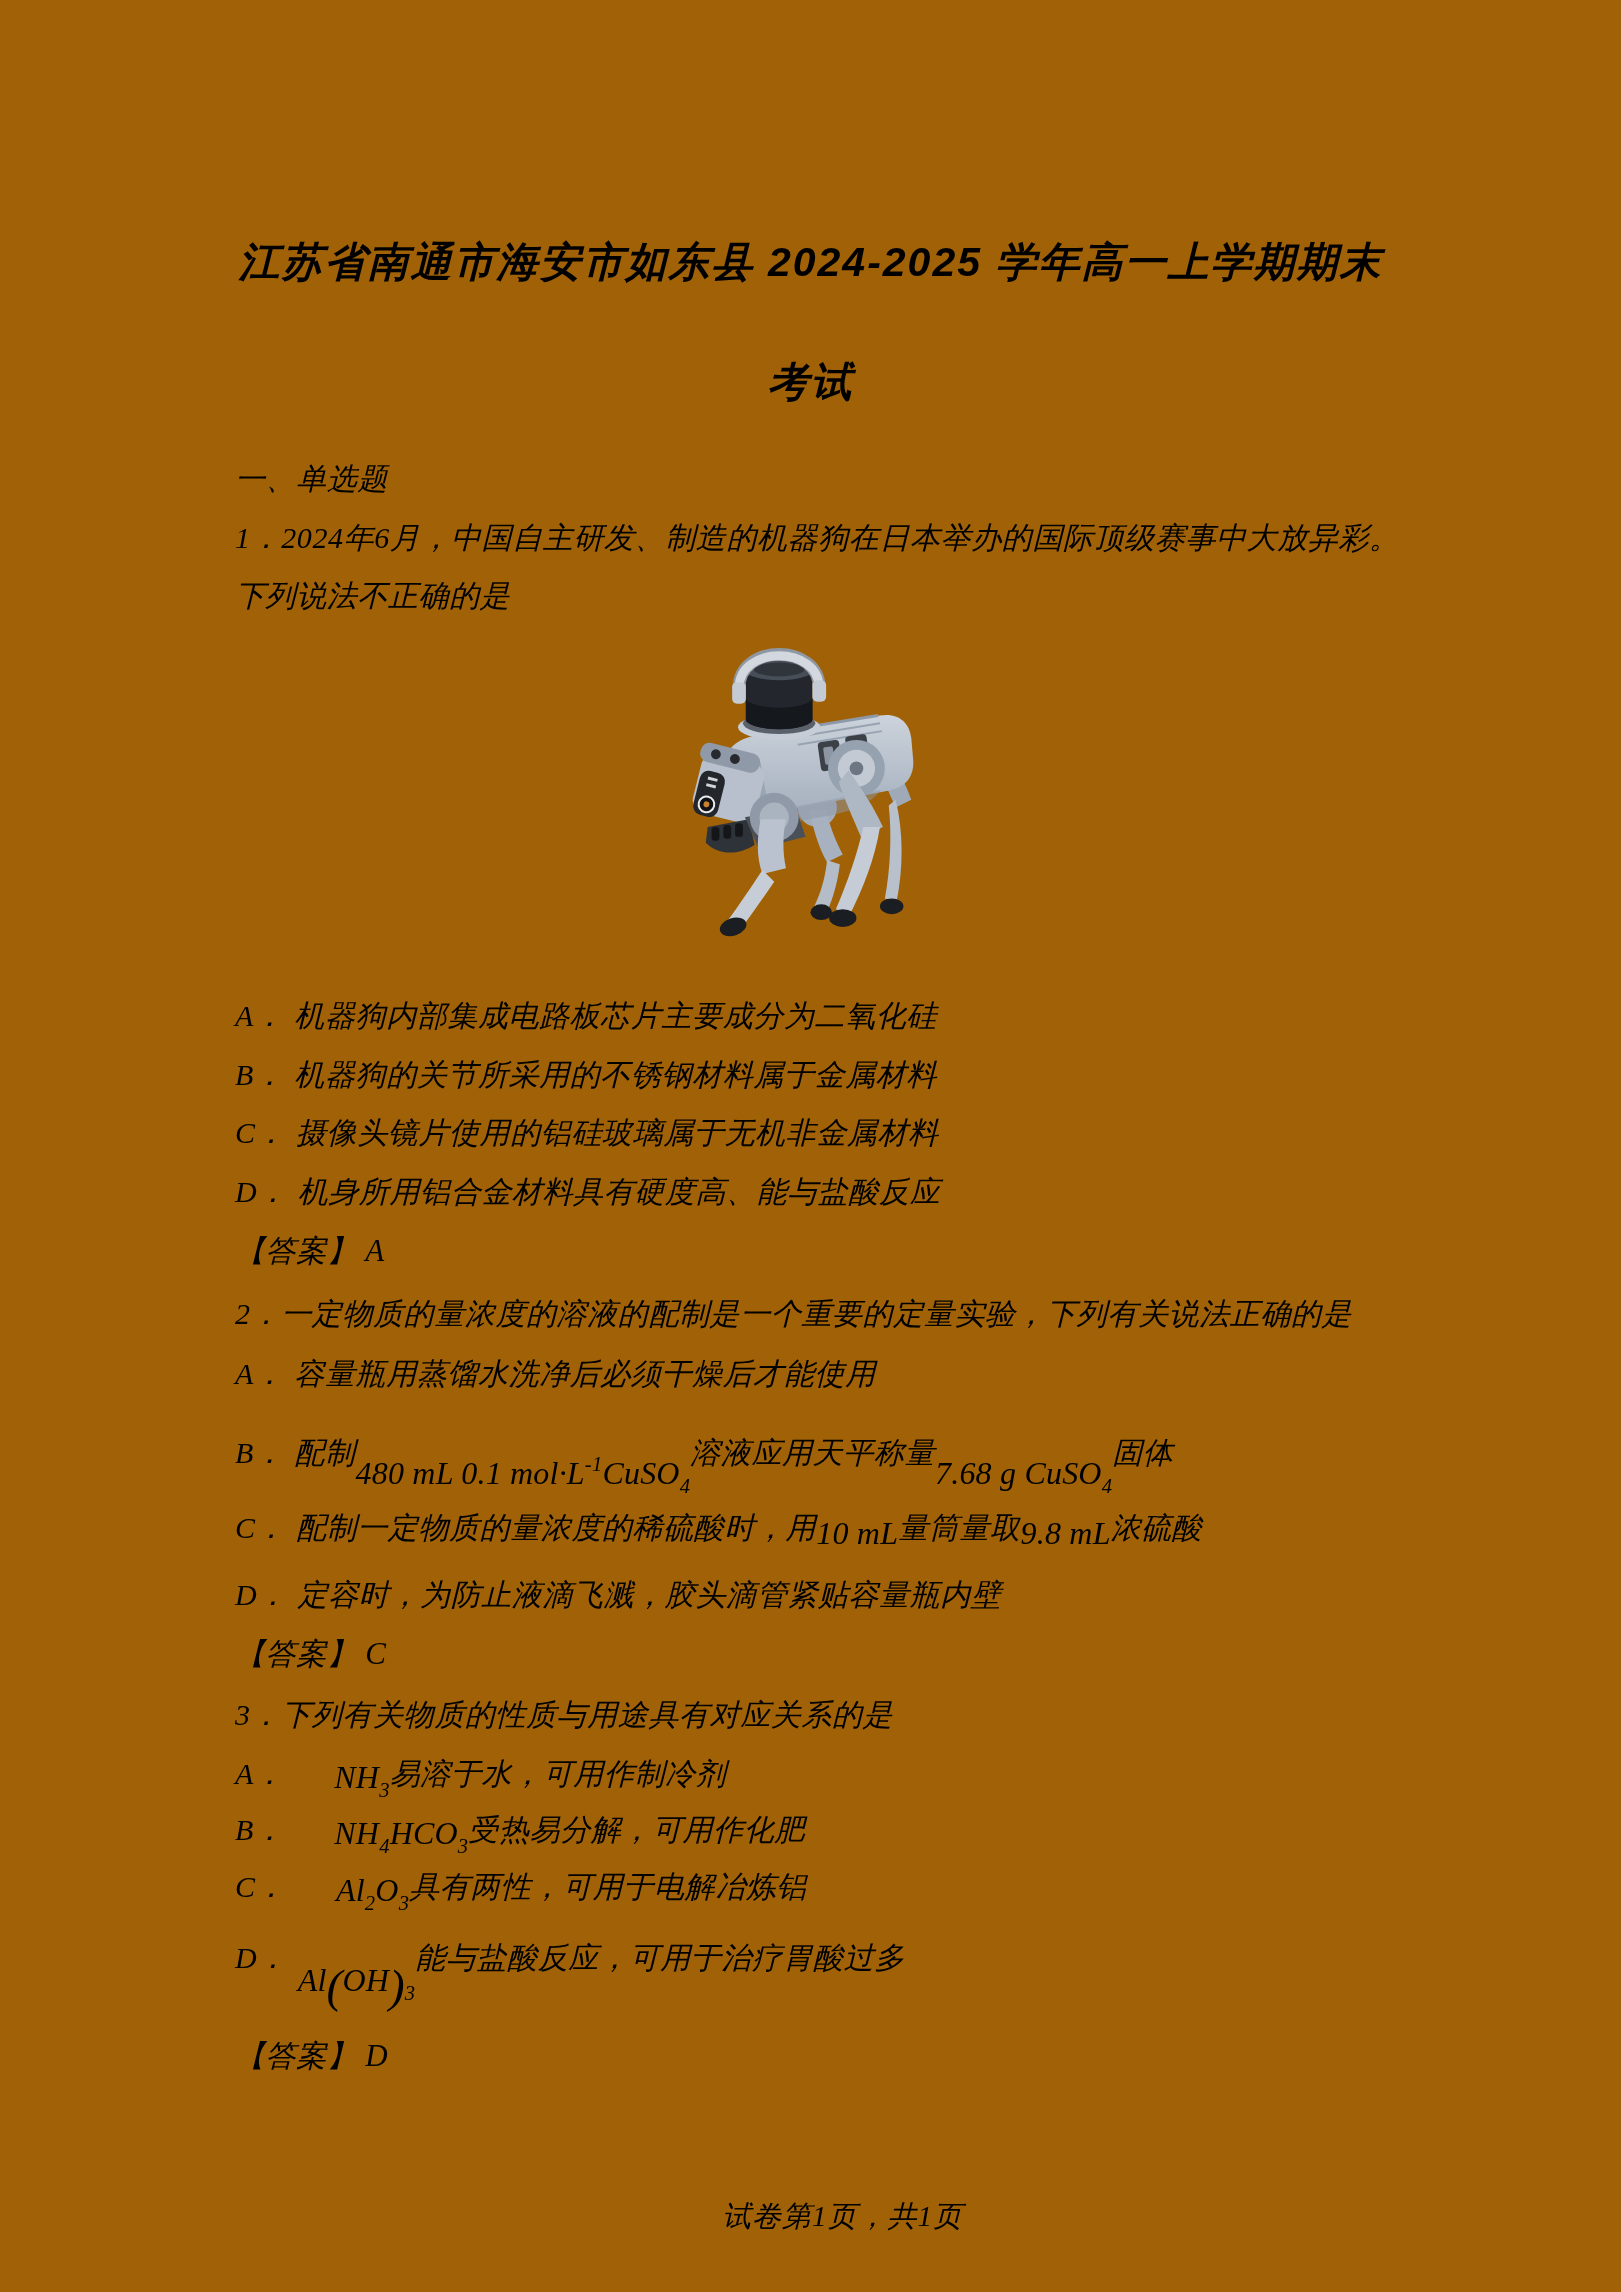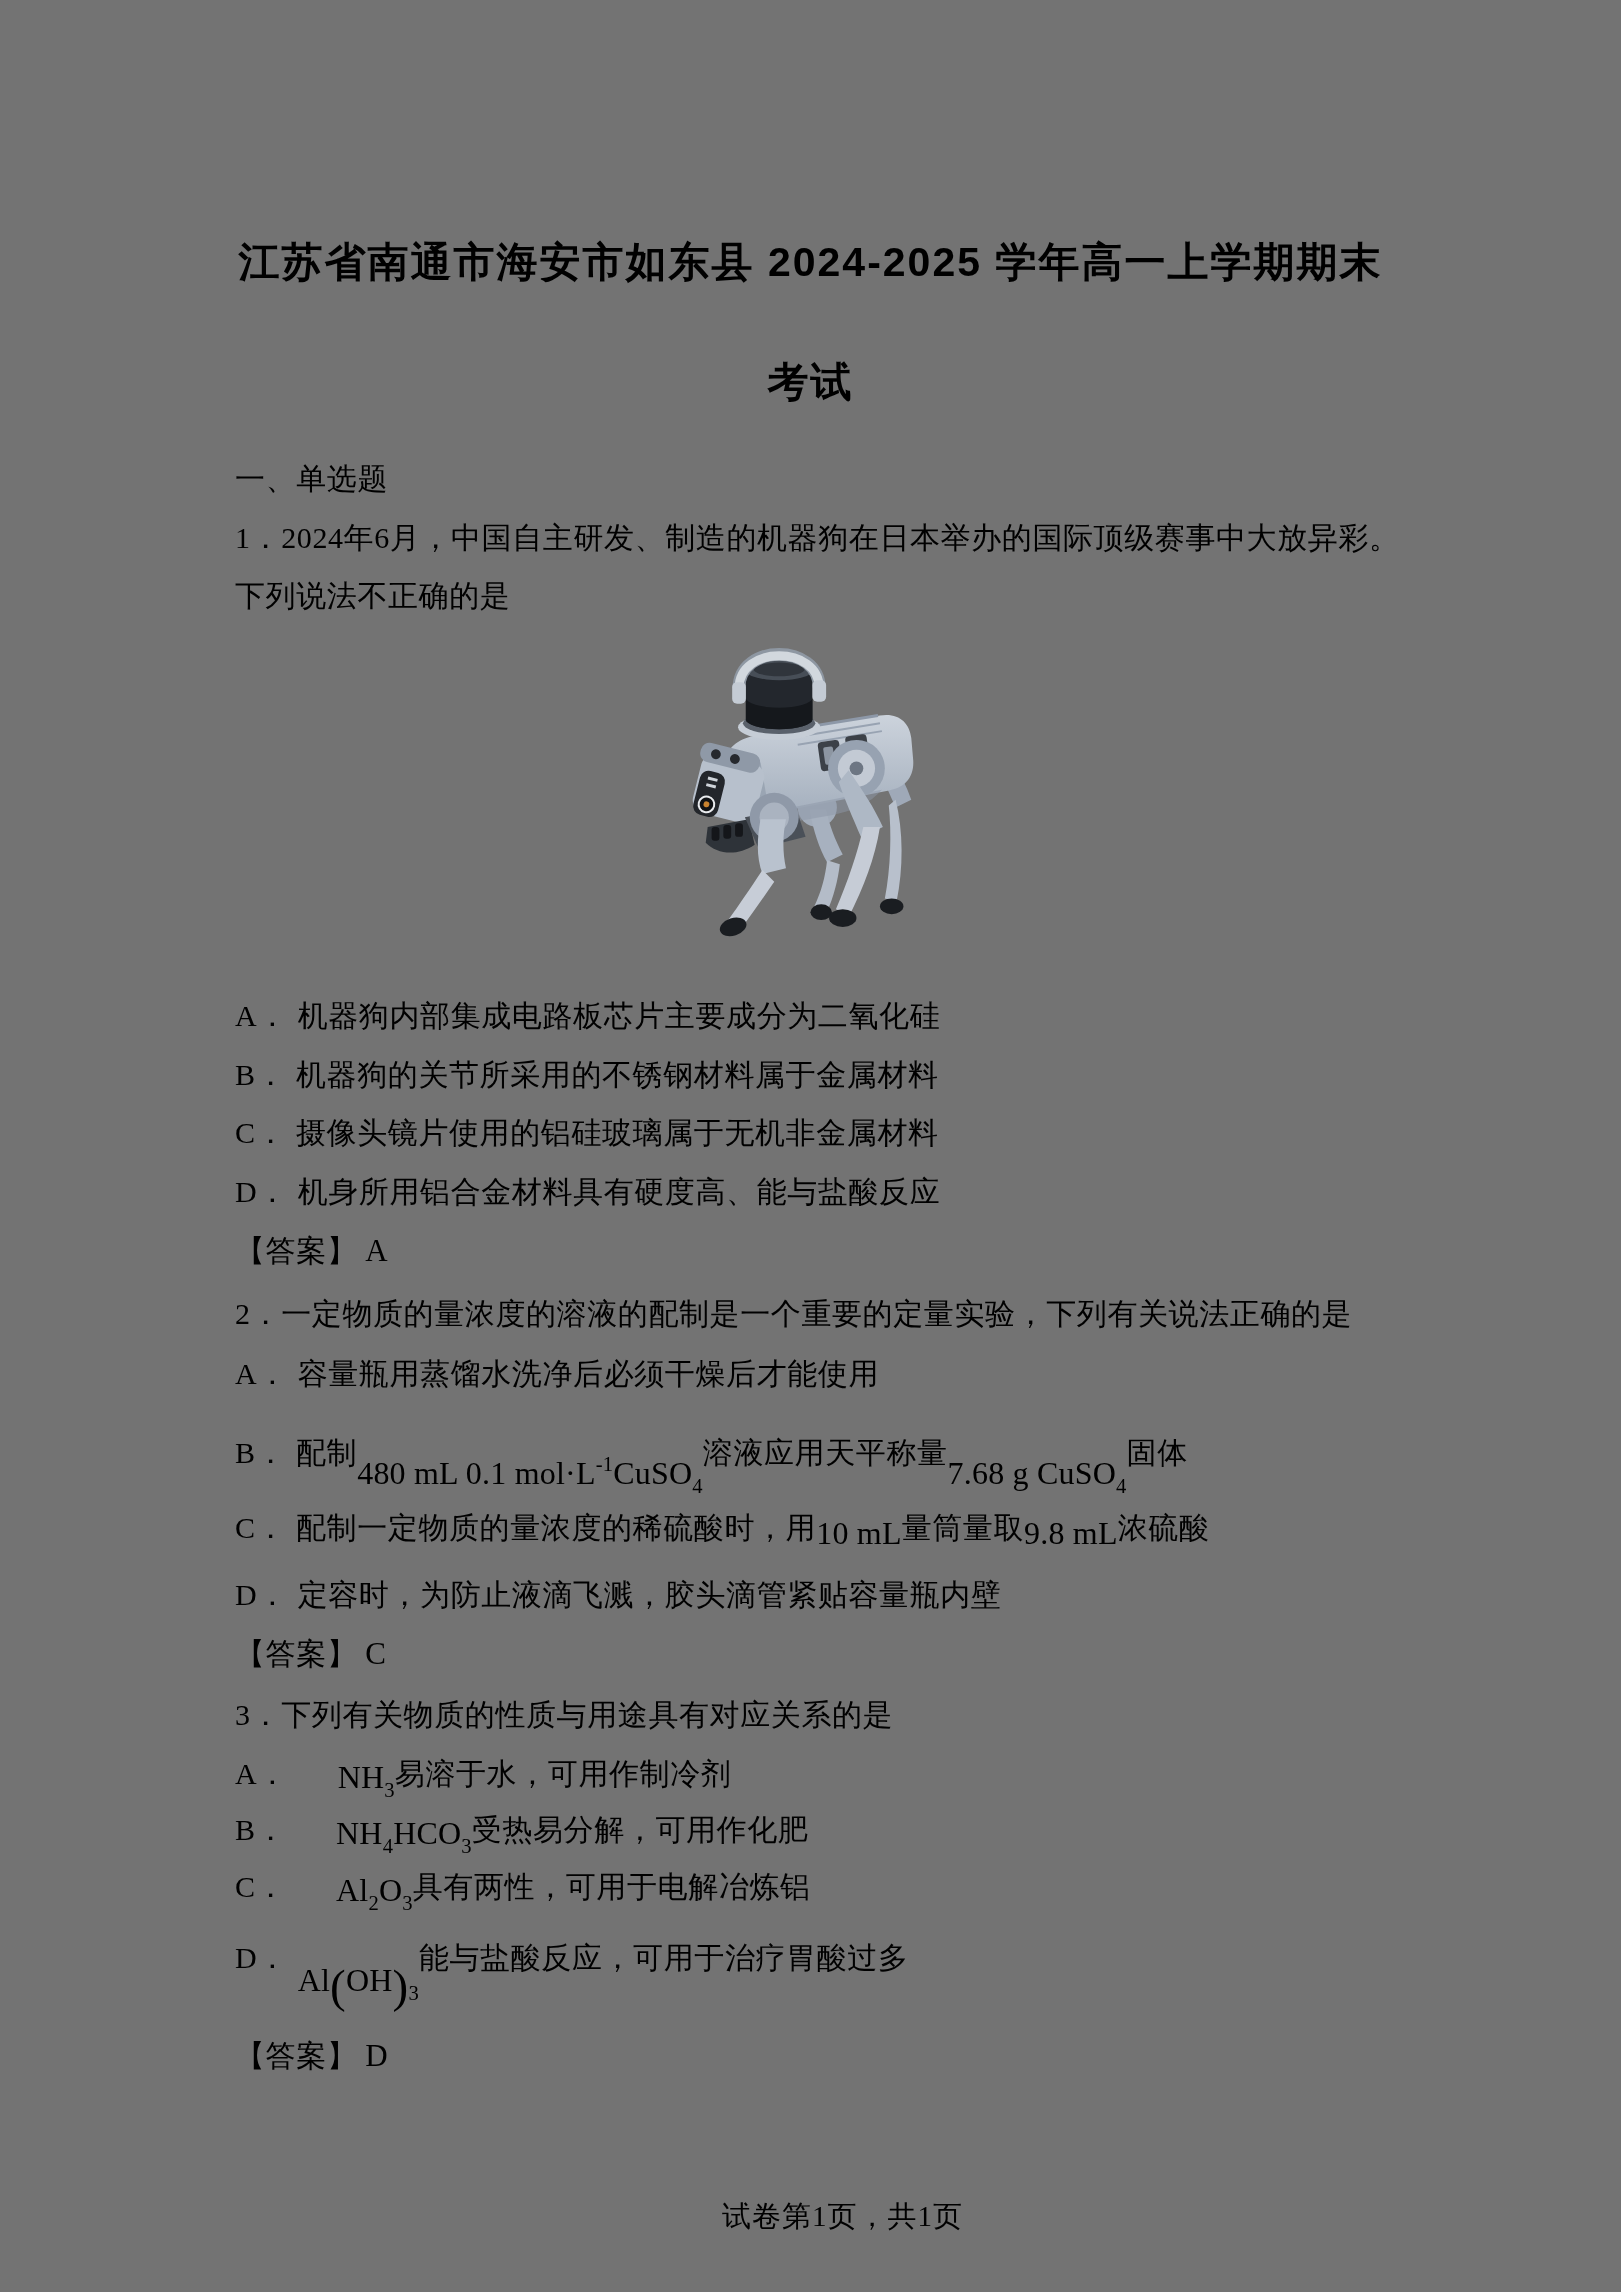--- a/index.html
+++ b/index.html
@@ -1,23 +1,24 @@
 <!DOCTYPE html>
 <html><head>
 <meta charset="utf-8">
 <style>
   html,body { margin:0; padding:0; background:#888; }
   .page {
     position:relative;
     width:1621px; height:2293px;
     margin:0 auto;
-    background:#737373;
+    background:#a16207;
     color:#000000;
     font-family:"Liberation Serif","DejaVu Serif",serif;
     overflow:hidden;
+    font-style:italic;
   }
   .title {
     position:absolute; left:0; width:100%;
     text-align:center;
     font-family:"Liberation Sans","DejaVu Sans",sans-serif;
     font-weight:700;
     font-size:41px; line-height:55px;
     letter-spacing:2px;
     white-space:nowrap;
   }

